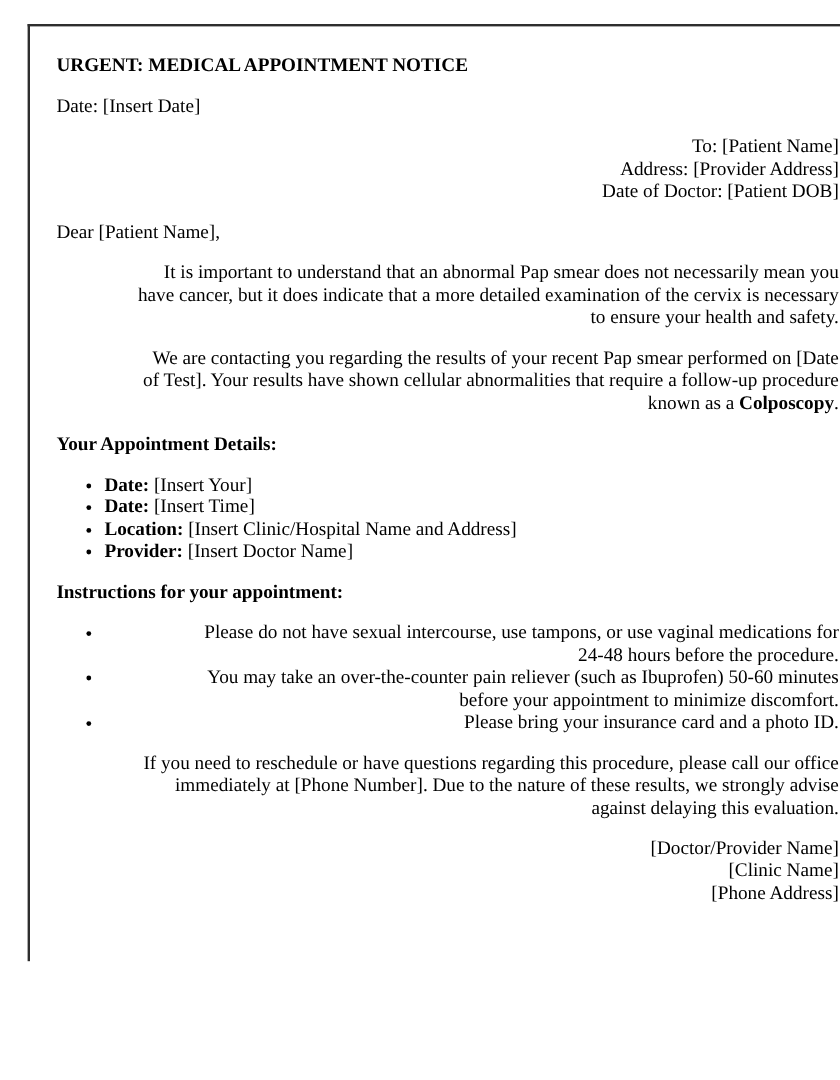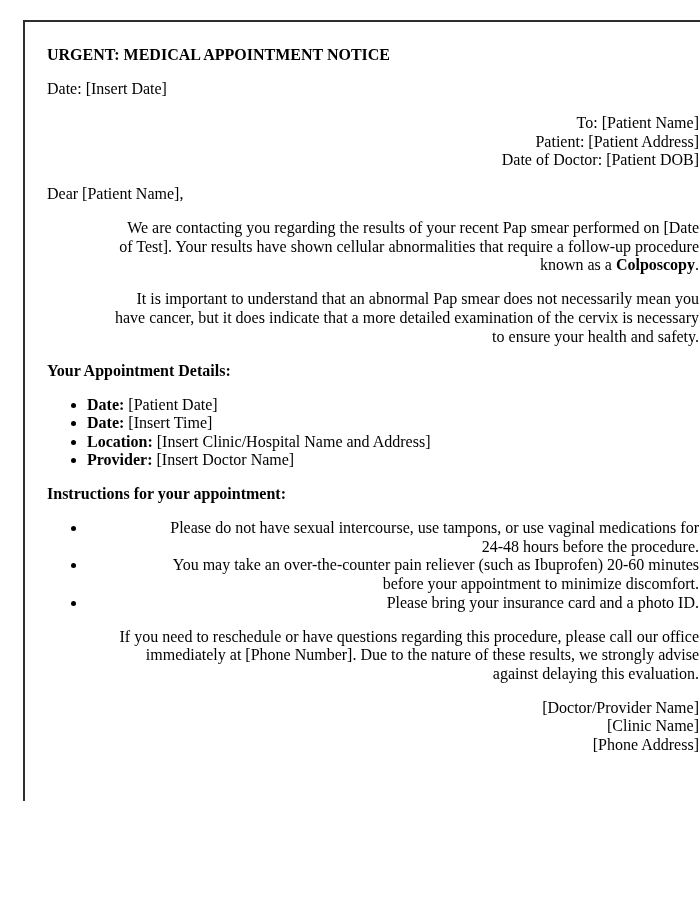--- a/index.html
+++ b/index.html
@@ -39,56 +39,56 @@
 
 <div class="page">
   <div class="letter">
 
     <p class="bold">URGENT: MEDICAL APPOINTMENT NOTICE</p>
 
     <p>Date: [Insert Date]</p>
 
     <p>
       <span class="ln">To: [Patient Name]</span>
-      <span class="ln">Patient: [Patient Address]</span>
+      <span class="ln">Address: [Provider Address]</span>
       <span class="ln">Date of Doctor: [Patient DOB]</span>
     </p>
 
     <p>Dear [Patient Name],</p>
+
+    <p>
+      <span class="ln">It is important to understand that an abnormal Pap smear does not necessarily mean you</span>
+      <span class="ln">have cancer, but it does indicate that a more detailed examination of the cervix is necessary</span>
+      <span class="ln">to ensure your health and safety.</span>
+    </p>
 
     <p>
       <span class="ln">We are contacting you regarding the results of your recent Pap smear performed on [Date</span>
       <span class="ln">of Test]. Your results have shown cellular abnormalities that require a follow-up procedure</span>
       <span class="ln"><span>known as a </span><b>Colposcopy</b><span>.</span></span>
     </p>
 
-    <p>
-      <span class="ln">It is important to understand that an abnormal Pap smear does not necessarily mean you</span>
-      <span class="ln">have cancer, but it does indicate that a more detailed examination of the cervix is necessary</span>
-      <span class="ln">to ensure your health and safety.</span>
-    </p>
-
     <p class="bold">Your Appointment Details:</p>
 
     <ul>
-      <li><b>Date:</b><span> [Patient Date]</span></li>
+      <li><b>Date:</b><span> [Insert Your]</span></li>
       <li><b>Date:</b><span> [Insert Time]</span></li>
       <li><b>Location:</b><span> [Insert Clinic/Hospital Name and Address]</span></li>
       <li><b>Provider:</b><span> [Insert Doctor Name]</span></li>
     </ul>
 
     <p class="bold">Instructions for your appointment:</p>
 
     <ul>
       <li>
         <span class="ln">Please do not have sexual intercourse, use tampons, or use vaginal medications for</span>
         <span class="ln">24-48 hours before the procedure.</span>
       </li>
       <li>
-        <span class="ln">You may take an over-the-counter pain reliever (such as Ibuprofen) 20-60 minutes</span>
+        <span class="ln">You may take an over-the-counter pain reliever (such as Ibuprofen) 50-60 minutes</span>
         <span class="ln">before your appointment to minimize discomfort.</span>
       </li>
       <li>
         <span class="ln">Please bring your insurance card and a photo ID.</span>
       </li>
     </ul>
 
     <p>
       <span class="ln">If you need to reschedule or have questions regarding this procedure, please call our office</span>
       <span class="ln">immediately at [Phone Number]. Due to the nature of these results, we strongly advise</span>

